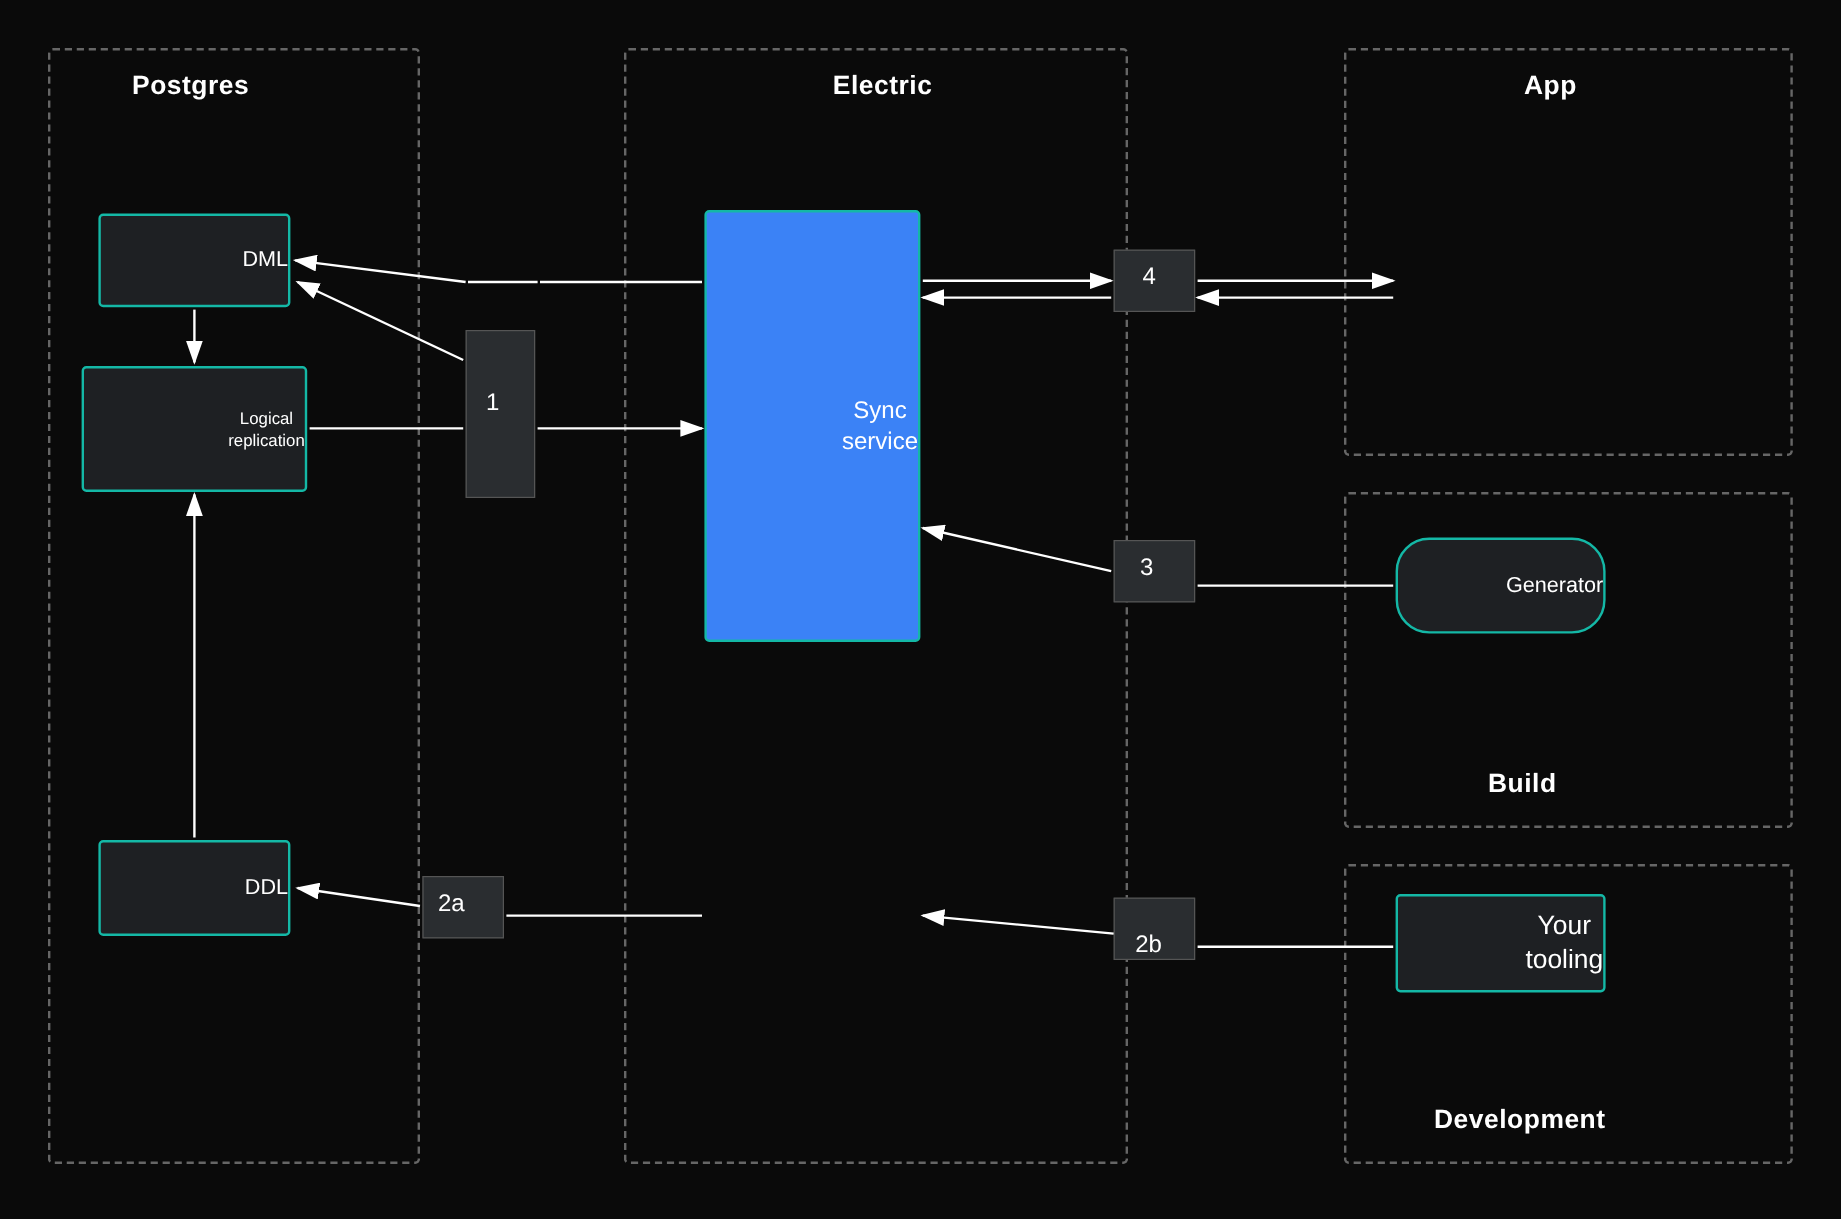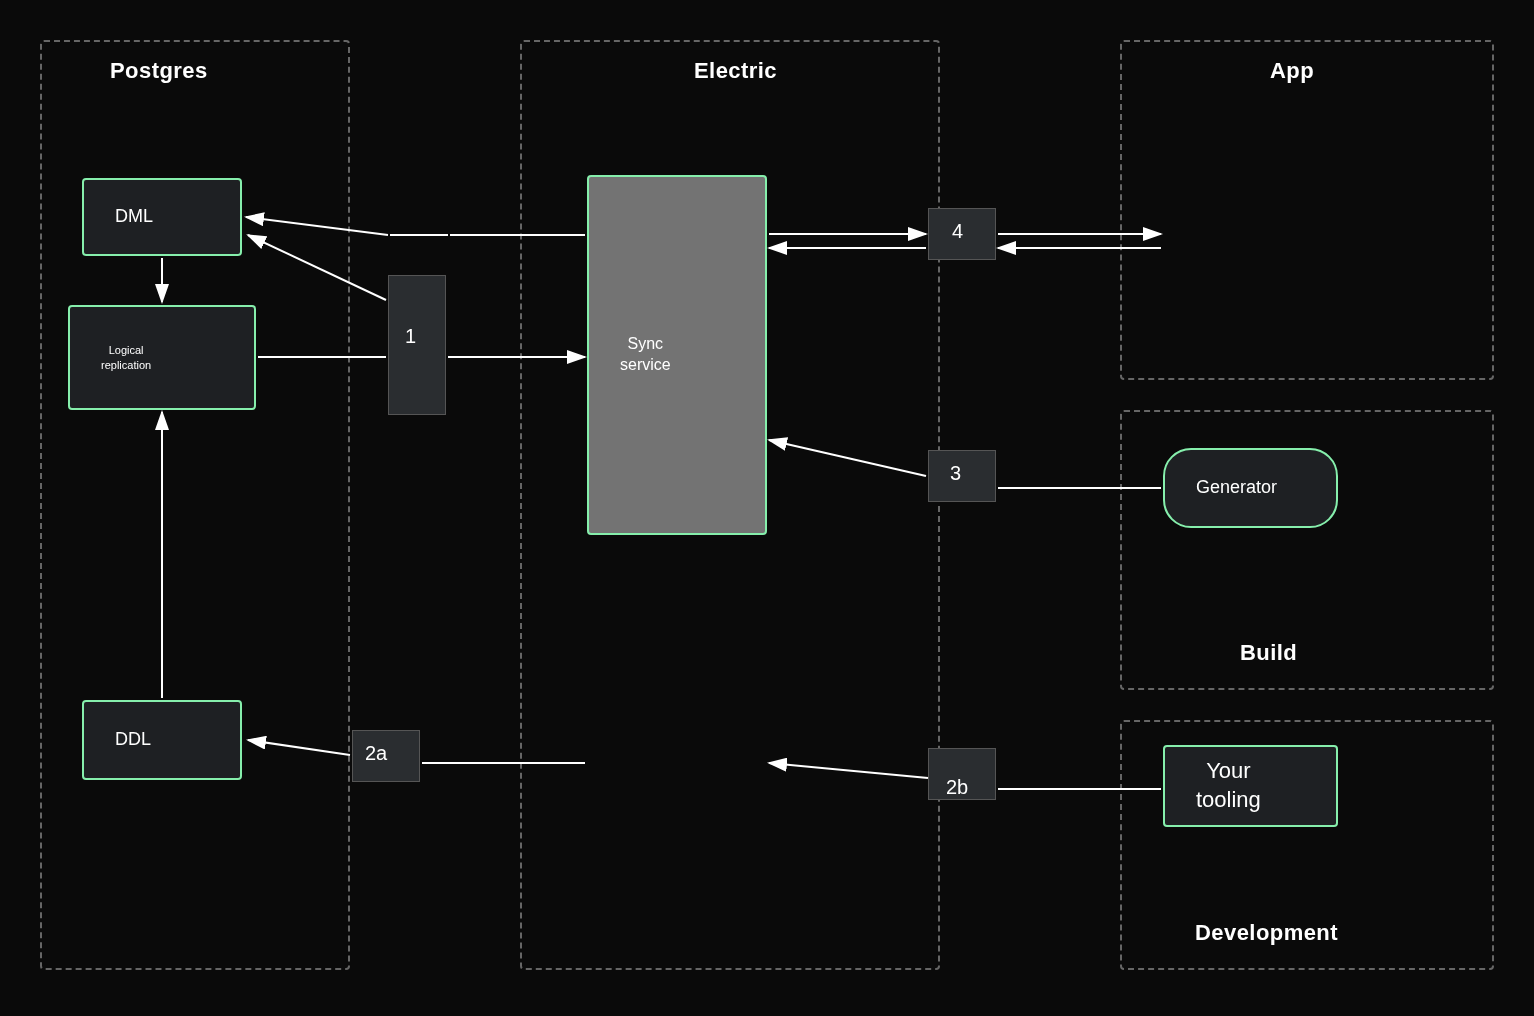--- a/index.html
+++ b/index.html
@@ -30,25 +30,25 @@
       font-size: 22px;
       font-weight: 700;
       color: #ffffff;
       letter-spacing: 0.02em;
     }
 
     
     .component-box {
       position: absolute;
       background: #1e2023;
-      border: 2px solid #86efac;
+      border: 2px solid #14b8a6;
       border-radius: 4px;
       display: flex;
       align-items: center;
-      justify-content: flex-start;
+      justify-content: flex-end;
       text-align: center;
       font-size: 18px;
       font-weight: 500;
       color: #ffffff;
       line-height: 1.3;
       padding-left: 31px;
     }
 
     
     .connector-node {
@@ -92,30 +92,30 @@
   <div class="boundary-box" style="left:1120px; top:410px; width:374px; height:280px;"></div>
   <span class="boundary-label" style="left:1240px; top:640px;">Build</span>
 
   <div class="boundary-box" style="left:1120px; top:720px; width:374px; height:250px;"></div>
   <span class="boundary-label" style="left:1195px; top:920px;">Development</span>
 
   <div class="component-box" style="left:82px; top:178px; width:160px; height:78px;">
     <span>DML</span>
   </div>
 
-  <div class="component-box" style="left:68px; top:305px; width:188px; height:105px; font-size:11px;">
+  <div class="component-box" style="left:68px; top:305px; width:188px; height:105px; font-size:14px;">
     <span style="white-space:pre-line;">Logical
 replication</span>
   </div>
 
   <div class="component-box" style="left:82px; top:700px; width:160px; height:80px;">
     <span>DDL</span>
   </div>
 
-  <div class="component-box" style="left:587px; top:175px; width:180px; height:360px; font-size:16px; background:#737373;">
+  <div class="component-box" style="left:587px; top:175px; width:180px; height:360px; font-size:20px; background:#3b82f6;">
     <span style="white-space:pre-line;">Sync
 service</span>
   </div>
 
 
   <div class="component-box" style="left:1163px; top:448px; width:175px; height:80px;border-radius:28px;">
     <span>Generator</span>
   </div>
 
 

